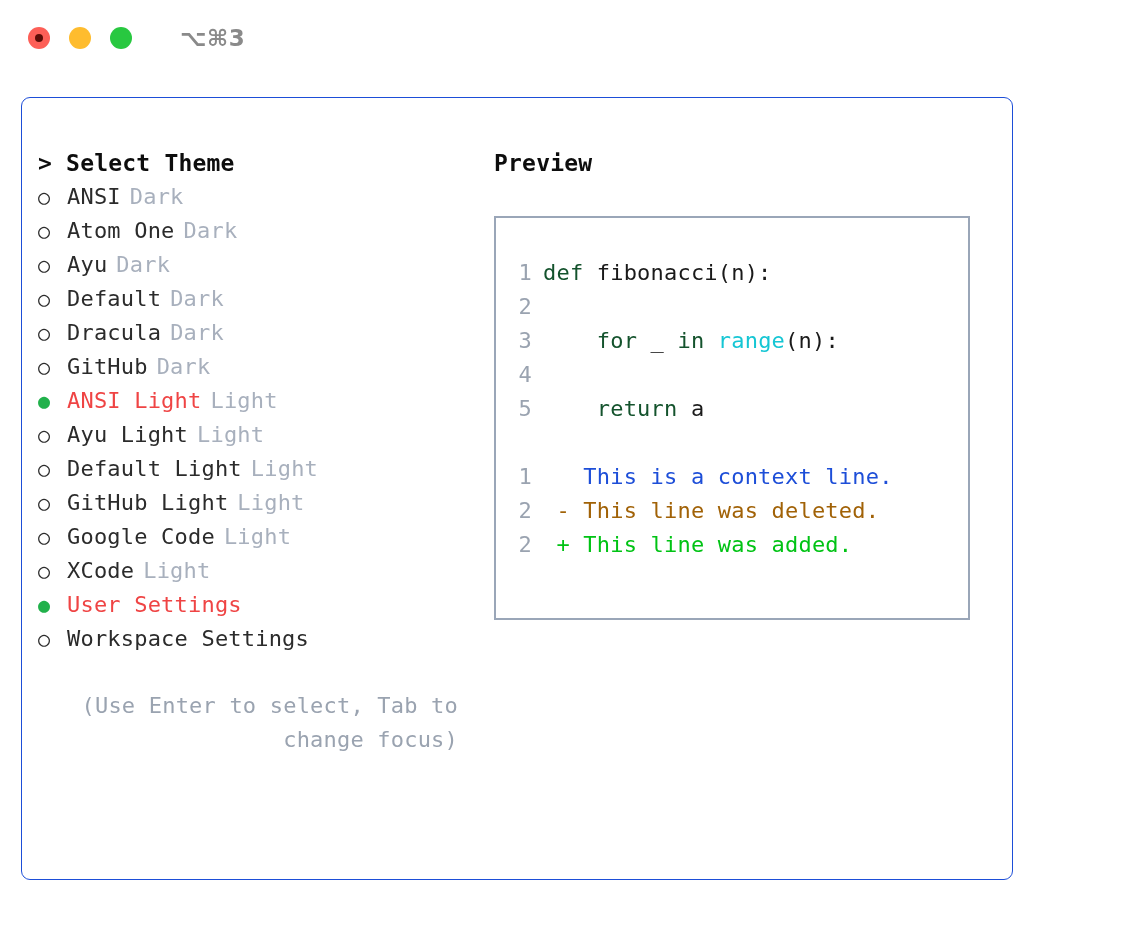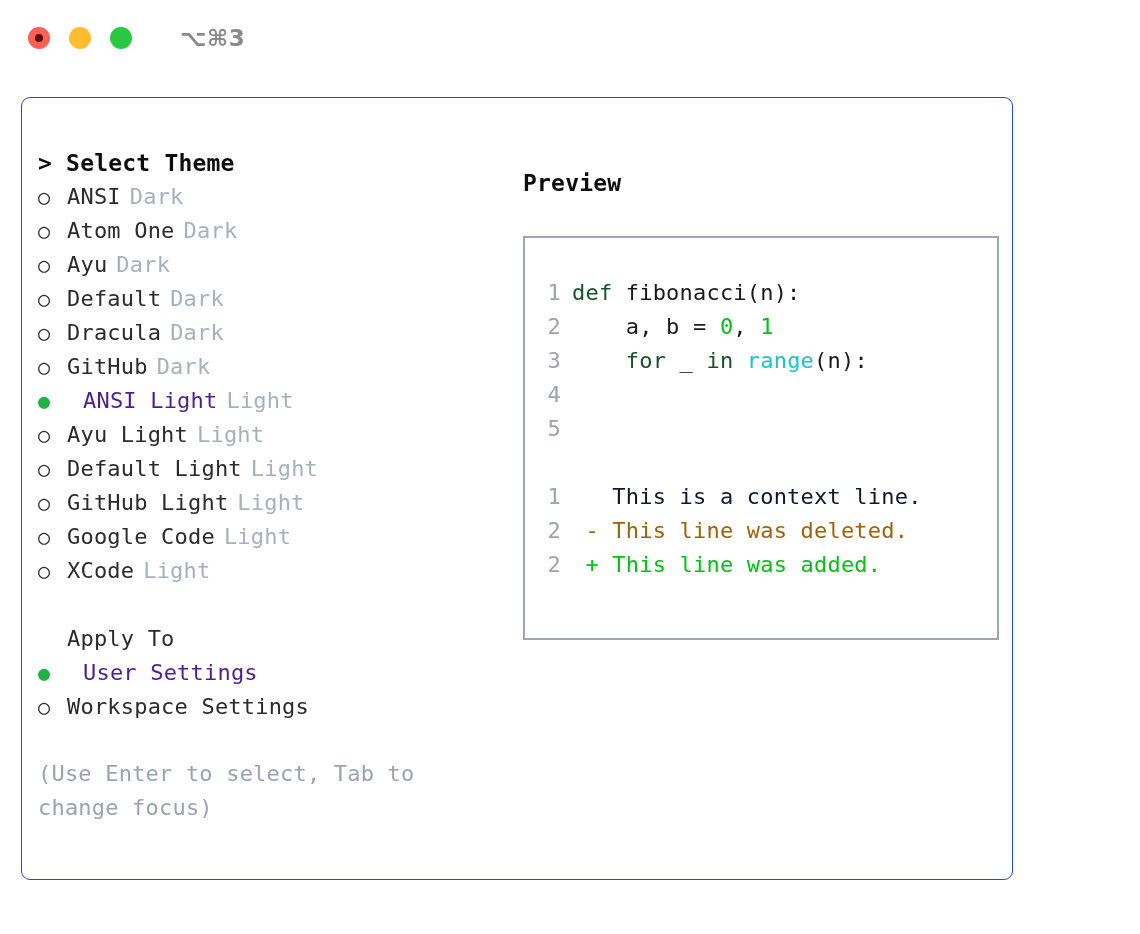--- a/index.html
+++ b/index.html
@@ -121,21 +121,21 @@
     letter-spacing: 0.2px;
   }
   .opt-marker {
     width: 29px;
     flex: 0 0 29px;
     color: #2b2b2b;
     font-size: 20px;
   }
   .opt-marker.selected { color: #21b14b; }
   .opt-label { color: #2b2b2b; }
-  .opt-row.is-selected .opt-label { color: #4c1d95; margin-left: 16px; }
+  .opt-row.is-selected .opt-label { color: #ef4444; }
   .opt-kind {
     color: #a8b0bd;
     margin-left: 9px;
   }
 
   .apply-head {
     margin-top: 34px;
     font-size: 22px;
     color: #2b2b2b;
     line-height: 34px;
@@ -145,29 +145,29 @@
   }
 
   .hint {
     margin-top: 33px;
     font-size: 22px;
     color: #9aa3b0;
     line-height: 34px;
     width: 420px;
     white-space: pre-wrap;
     letter-spacing: 0.2px;
+    text-align: right;
   }
 
   
   .right-col {
     position: absolute;
-    left: 501px;
+    left: 472px;
     top: 48px;
     width: 490px;
-    margin-top: 20px;
   }
   .preview-title {
     font-size: 23px;
     font-weight: 700;
     color: #0d0d0d;
     line-height: 34px;
     letter-spacing: 0.2px;
   }
   .preview-box {
     margin-top: 36px;
@@ -196,21 +196,21 @@
     padding-right: 11px;
     box-sizing: border-box;
   }
   .code-text { color: #1a1a1a; }
   .blank-line { height: 34px; }
 
   .tok-kw   { color: #14532d; }
   .tok-fn   { color: #15c6d4; }
   .tok-num  { color: #00c314; }
   .tok-txt  { color: #1a1a1a; }
-  .tok-ctx  { color: #0f172a; }
+  .tok-ctx  { color: #1d4ed8; }
   .tok-del  { color: #a16207; }
   .tok-add  { color: #00c314; text-align: right; }
 </style>
 </head>
 <body>
 
 <div class="app-window">
 
   <div class="titlebar">
     <div class="traffic-lights">
@@ -236,40 +236,39 @@
             <div class="opt-row"><span class="opt-marker">○</span><span class="opt-label">Dracula</span><span class="opt-kind">Dark</span></div>
             <div class="opt-row"><span class="opt-marker">○</span><span class="opt-label">GitHub</span><span class="opt-kind">Dark</span></div>
             <div class="opt-row is-selected"><span class="opt-marker selected">●</span><span class="opt-label">ANSI Light</span><span class="opt-kind">Light</span></div>
             <div class="opt-row"><span class="opt-marker">○</span><span class="opt-label">Ayu Light</span><span class="opt-kind">Light</span></div>
             <div class="opt-row"><span class="opt-marker">○</span><span class="opt-label">Default Light</span><span class="opt-kind">Light</span></div>
             <div class="opt-row"><span class="opt-marker">○</span><span class="opt-label">GitHub Light</span><span class="opt-kind">Light</span></div>
             <div class="opt-row"><span class="opt-marker">○</span><span class="opt-label">Google Code</span><span class="opt-kind">Light</span></div>
             <div class="opt-row"><span class="opt-marker">○</span><span class="opt-label">XCode</span><span class="opt-kind">Light</span></div>
           </div>
 
-        <div class="apply-head">Apply To</div>
 
         <div class="opt-list" id="apply-list">
             <div class="opt-row is-selected"><span class="opt-marker selected">●</span><span class="opt-label">User Settings</span></div>
             <div class="opt-row"><span class="opt-marker">○</span><span class="opt-label">Workspace Settings</span></div>
           </div>
 
         <div class="hint">(Use Enter to select, Tab to change focus)</div>
       </div>
 
       <div class="right-col">
         <div class="preview-title">Preview</div>
 
         <div class="preview-box">
           <div id="code-block">
               <div class="code-line"><span class="ln">1</span><span class="code-text"><span class="tok-kw">def </span><span class="tok-txt">fibonacci(n):</span></span></div>
-              <div class="code-line"><span class="ln">2</span><span class="code-text"><span class="tok-txt">    a, b = </span><span class="tok-num">0</span><span class="tok-txt">, </span><span class="tok-num">1</span></span></div>
+              <div class="code-line"><span class="ln">2</span></div>
               <div class="code-line"><span class="ln">3</span><span class="code-text"><span class="tok-txt">    </span><span class="tok-kw">for</span><span class="tok-txt"> _ </span><span class="tok-kw">in</span><span class="tok-txt"> </span><span class="tok-fn">range</span><span class="tok-txt">(n):</span></span></div>
               <div class="code-line"><span class="ln">4</span></div>
-              <div class="code-line"><span class="ln">5</span></div>
+              <div class="code-line"><span class="ln">5</span><span class="code-text"><span class="tok-txt">    </span><span class="tok-kw">return</span><span class="tok-txt"> a</span></span></div>
             </div>
           <div class="blank-line"></div>
           <div id="diff-block">
               <div class="code-line"><span class="ln">1</span><span class="code-text"><span class="tok-ctx">   This is a context line.</span></span></div>
               <div class="code-line"><span class="ln">2</span><span class="code-text"><span class="tok-del"> - This line was deleted.</span></span></div>
               <div class="code-line"><span class="ln">2</span><span class="code-text"><span class="tok-add"> + This line was added.</span></span></div>
             </div>
         </div>
       </div>
 

